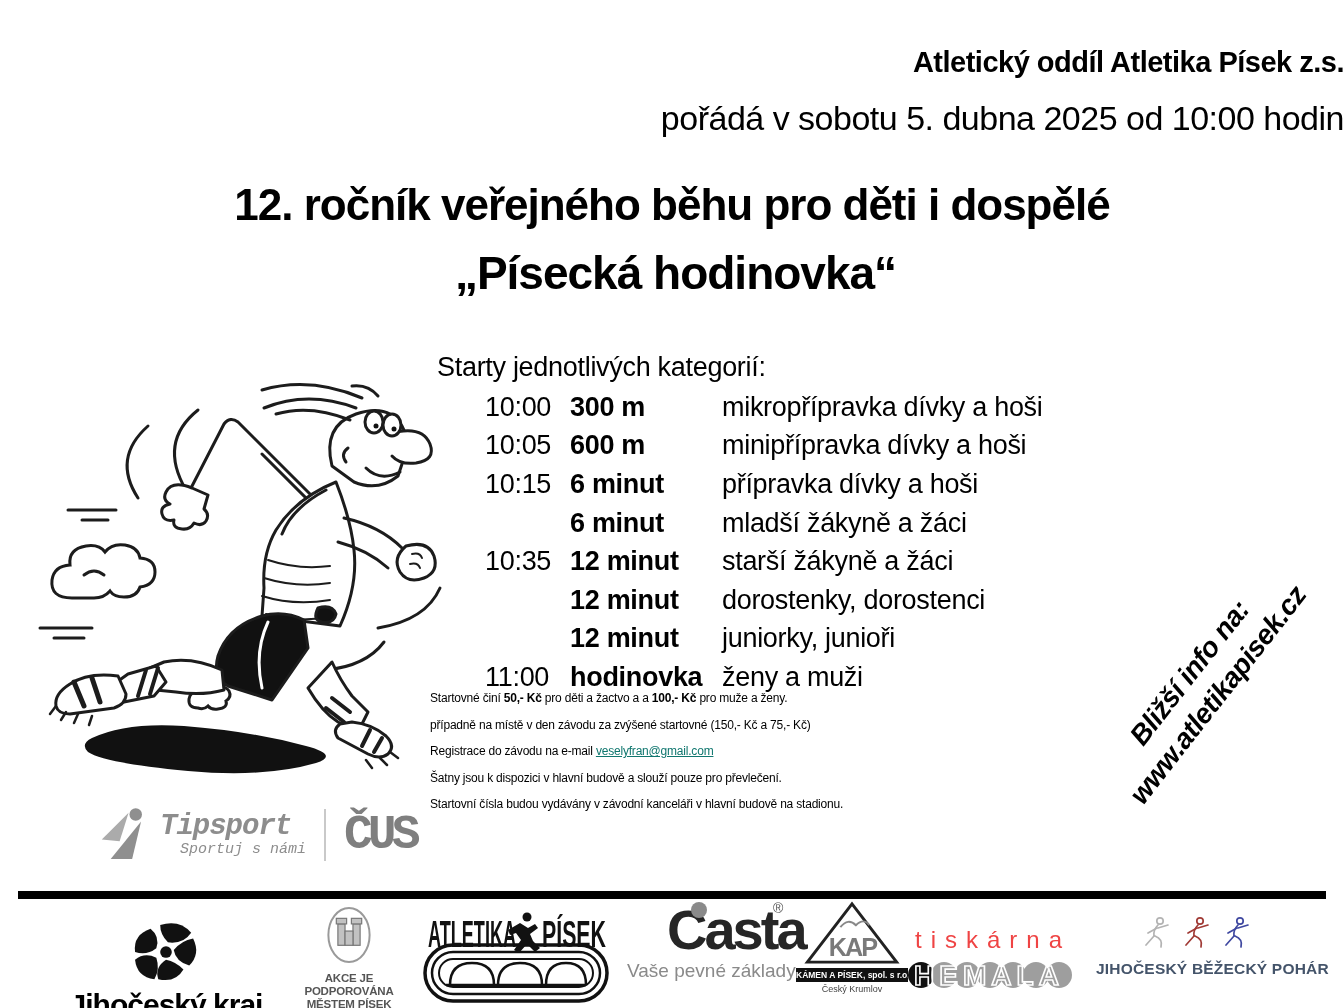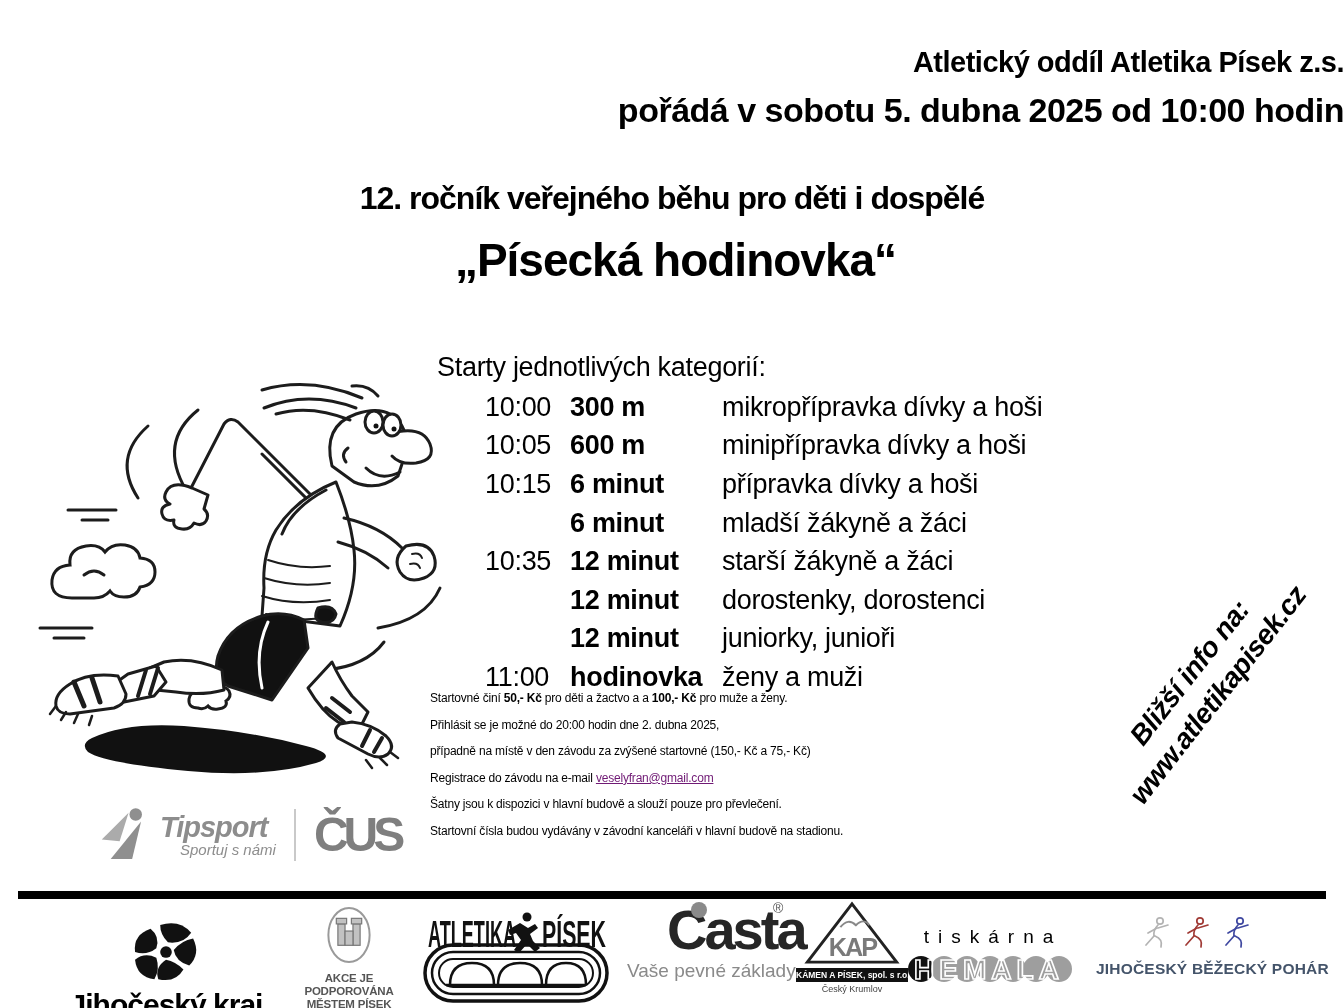--- a/index.html
+++ b/index.html
@@ -2,50 +2,50 @@
 <html><head>
 <meta charset="utf-8">
 <style>
   html,body{margin:0;padding:0;background:#fff;}
   .page{position:relative;width:1344px;height:1008px;background:#fff;overflow:hidden;
         font-family:"Liberation Sans",sans-serif;color:#000;}
 
   
   .header{position:absolute;top:46px;left:0;width:100%;text-align:right;}
   .h1{font-size:29px;font-weight:bold;letter-spacing:-0.5px;}
-  .h2{font-size:34px;margin-top:12px;letter-spacing:-0.5px;font-weight:bold;}
+  .h2{font-size:34px;margin-top:20px;letter-spacing:-0.5px;}
 
   
   .title{position:absolute;top:180px;left:0;width:100%;text-align:center;font-weight:bold;}
-  .t1{font-size:32px;letter-spacing:-1px;}
+  .t1{font-size:44px;letter-spacing:-1px;}
   .t2{font-size:46px;margin-top:16px;letter-spacing:-1px;padding-left:7px;}
 
   
   .runner{position:absolute;left:26px;top:370px;}
 
   
   .schedule{position:absolute;left:437px;top:352px;}
   .sched-head{font-size:27px;letter-spacing:-0.3px;}
   .srows{margin-top:5px;}
   .srow{display:grid;grid-template-columns:85px 152px auto;padding-left:48px;
         font-size:27px;height:38.6px;align-items:center;letter-spacing:-0.3px;white-space:nowrap;}
   .se{font-weight:bold;}
 
   
   .info{position:absolute;left:430px;top:685px;font-size:12px;line-height:26.6px;width:730px;
         letter-spacing:-0.2px;white-space:nowrap;}
-  .info a{color:#701a75;text-decoration:underline;}
+  .info a{color:#0f766e;text-decoration:underline;}
 
   
   .sidenote{position:absolute;left:1048px;top:648px;width:312px;transform:rotate(-52deg);
             font-weight:bold;font-style:italic;font-size:28px;line-height:36px;text-align:center;
             letter-spacing:-0.5px;}
 
   
-  .partners{position:absolute;left:100px;top:806px;display:flex;align-items:center;gap:10px;color:#8d8d8d;}
+  .partners{position:absolute;left:100px;top:806px;display:flex;align-items:center;gap:10px;color:#8d8d8d;font-family:Liberation Mono, monospace;}
   .tip-text{display:flex;flex-direction:column;}
   .tip-name{font-size:29px;font-weight:bold;font-style:italic;letter-spacing:-1px;line-height:28px;}
   .tip-tag{font-size:15px;font-style:italic;margin-left:20px;}
   .tip-divider{width:2px;height:52px;background:#c9c9c9;margin:0 8px;}
   .cus-text{font-size:48px;font-weight:bold;color:#7f7f7f;letter-spacing:-5px;line-height:48px;}
 
   
   .black-bar{position:absolute;left:18px;top:891px;width:1308px;height:8px;background:#000;}
 
   
@@ -61,21 +61,21 @@
   .casta-name{font-size:56px;font-weight:bold;color:#262626;letter-spacing:-3px;line-height:56px;display:inline-block;margin-left:40px;}
   .casta-dot{position:absolute;left:64px;top:0px;width:16px;height:16px;border-radius:50%;background:#8a8a8a;}
   .casta-reg{position:absolute;left:146px;top:-2px;font-size:14px;color:#555;}
   .casta-tag{font-size:19px;color:#8a8a8a;margin-top:2px;white-space:nowrap;}
 
   .kap{position:absolute;left:796px;top:900px;width:112px;text-align:center;}
   .kap-bar{background:#111;color:#fff;font-size:8.5px;font-weight:bold;padding:2px 0;white-space:nowrap;margin-top:-2px;}
   .kap-sub{font-size:9px;color:#444;margin-top:2px;}
 
   .tiskarna{position:absolute;left:903px;top:926px;width:172px;text-align:center;}
-  .tisk-top{font-size:19px;letter-spacing:9px;color:#000000;margin-left:8px;}
+  .tisk-top{font-size:24px;letter-spacing:9px;color:#ef4444;margin-left:8px;}
 
   .pohar{position:absolute;left:1096px;top:916px;width:200px;text-align:center;}
   .pohar-runners{display:flex;justify-content:center;gap:10px;}
   .pohar-label{font-size:15.5px;font-weight:bold;color:#44546a;margin-top:4px;white-space:nowrap;letter-spacing:0.2px;}
 </style>
 </head>
 <body>
 
 <div class="page">
 
@@ -193,21 +193,20 @@
       <div class="srow">
           <span class="st">11:00</span>
           <span class="se">hodinovka</span>
           <span class="sc">ženy a muži</span>
         </div>
     </div>
   </div>
 
   <div class="info">
     <div><span>Startovné činí </span><b>50,- Kč</b><span> pro děti a žactvo a a </span><b>100,- Kč</b><span> pro muže a ženy.</span></div>
-    <div>Přihlásit se je možné do 20:00 hodin dne 2. dubna 2025,</div>
     <div>případně na místě v den závodu za zvýšené startovné (150,- Kč a 75,- Kč)</div>
     <div><span>Registrace do závodu na e-mail </span><a href="#">veselyfran@gmail.com</a></div>
     <div>Šatny jsou k dispozici v hlavní budově a slouží pouze pro převlečení.</div>
     <div>Startovní čísla budou vydávány v závodní kanceláři v hlavní budově na stadionu.</div>
   </div>
 
   <div class="sidenote">
     <div>Bližší info na:</div>
     <div>www.atletikapisek.cz</div>
   </div>

